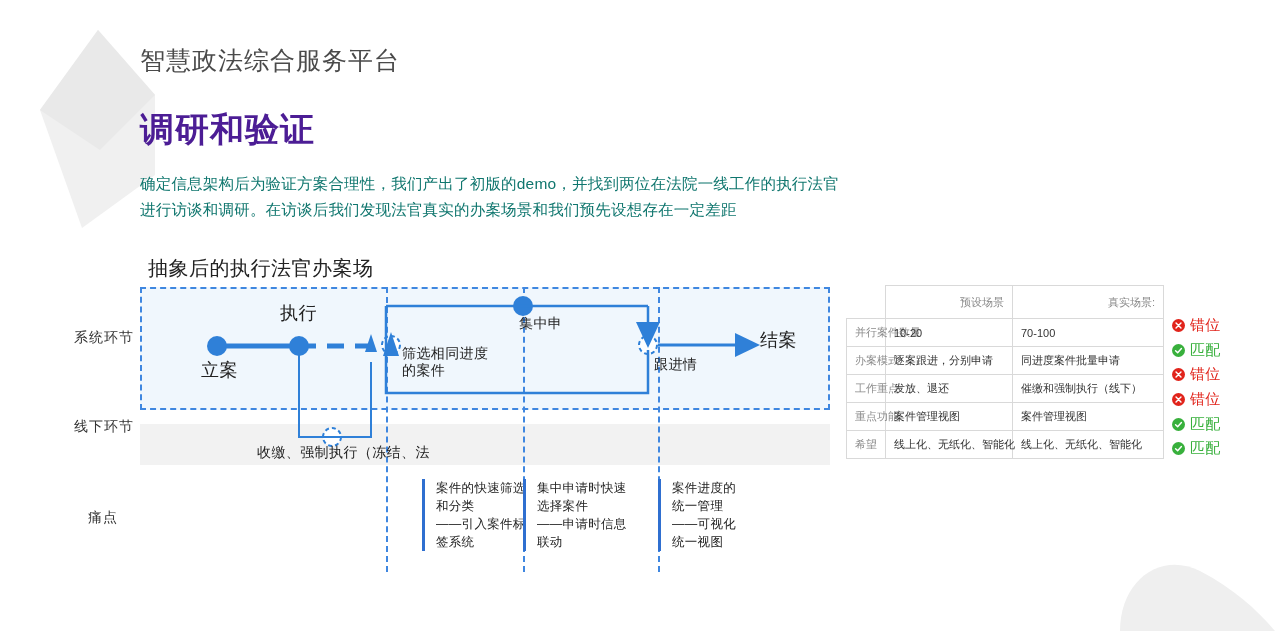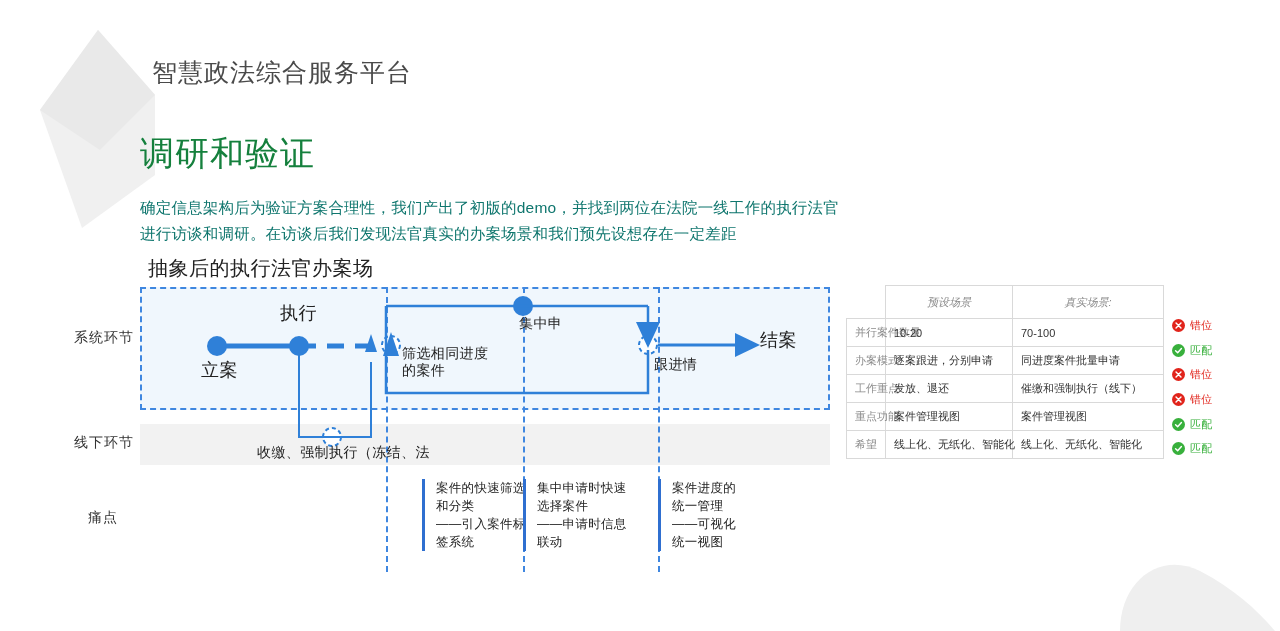--- a/index.html
+++ b/index.html
@@ -25,27 +25,27 @@
   #deco-left  { left: 40px;  top: 0px;   width: 150px; height: 230px; }
   #deco-right { right: 0px;  bottom: 0px; width: 170px; height: 90px; }
 
   
   #header { position: absolute; left: 140px; top: 44px; width: 900px; }
   #platform-title {
     font-size: 25px;
     color: #4a4a4a;
     letter-spacing: 1px;
     font-weight: 400;
-    margin: 12px;
+    margin: 0;
     line-height: 1.3;
   }
   #page-title {
     font-size: 34px;
-    color: #15803d;
-    font-weight: 400;
+    color: #4c1d95;
+    font-weight: 700;
     margin: 0;
     padding-top: 30px;
     letter-spacing: 1px;
     line-height: 1.3;
   }
   #intro {
     margin: 0;
     padding-top: 20px;
     font-size: 15.5px;
     line-height: 26px;
@@ -65,21 +65,21 @@
   }
 
   .row-label {
     position: absolute;
     font-size: 14px;
     color: #333;
     letter-spacing: 1px;
     white-space: nowrap;
   }
   #label-system  { left: 74px; top: 329px; }
-  #label-offline { left: 74px; top: 434px; }
+  #label-offline { left: 74px; top: 418px; }
   #label-pain    { left: 88px; top: 509px; }
 
   
   #lane-system {
     position: absolute;
     left: 140px; top: 287px;
     width: 690px; height: 123px;
     background: #f0f7fd;
     border: 2px dashed #3f87e0;
     box-sizing: border-box;
@@ -159,22 +159,21 @@
   }
   #compare-table th, #compare-table td {
     border: 1px solid #d9d9d9;
     padding: 6px 8px;
     vertical-align: middle;
   }
   #compare-table thead th {
     font-weight: 400;
     color: #8c8c8c;
     height: 20px;
-    text-align: center;
-    font-style: italic;
+    text-align: right;
   }
   #compare-table thead th.corner { border-left: none; border-top: none; }
   #compare-table tbody th {
     text-align: right;
     font-weight: 400;
     color: #8c8c8c;
     width: 74px;
     white-space: nowrap;
   }
   #compare-table tbody td {
@@ -199,21 +198,21 @@
   }
   .status-badge {
     width: 13px; height: 13px;
     border-radius: 50%;
     display: inline-block;
     position: relative;
     flex: 0 0 auto;
   }
   .status-badge svg { display: block; }
   .status-text {
-    font-size: 11px;
+    font-size: 15px;
     letter-spacing: 0.3px;
     white-space: nowrap;
   }
   .status-mismatch .status-text { color: #e1241b; }
   .status-match    .status-text { color: #38b03c; }
 </style>
 </head>
 <body>
 
 <div id="page">

